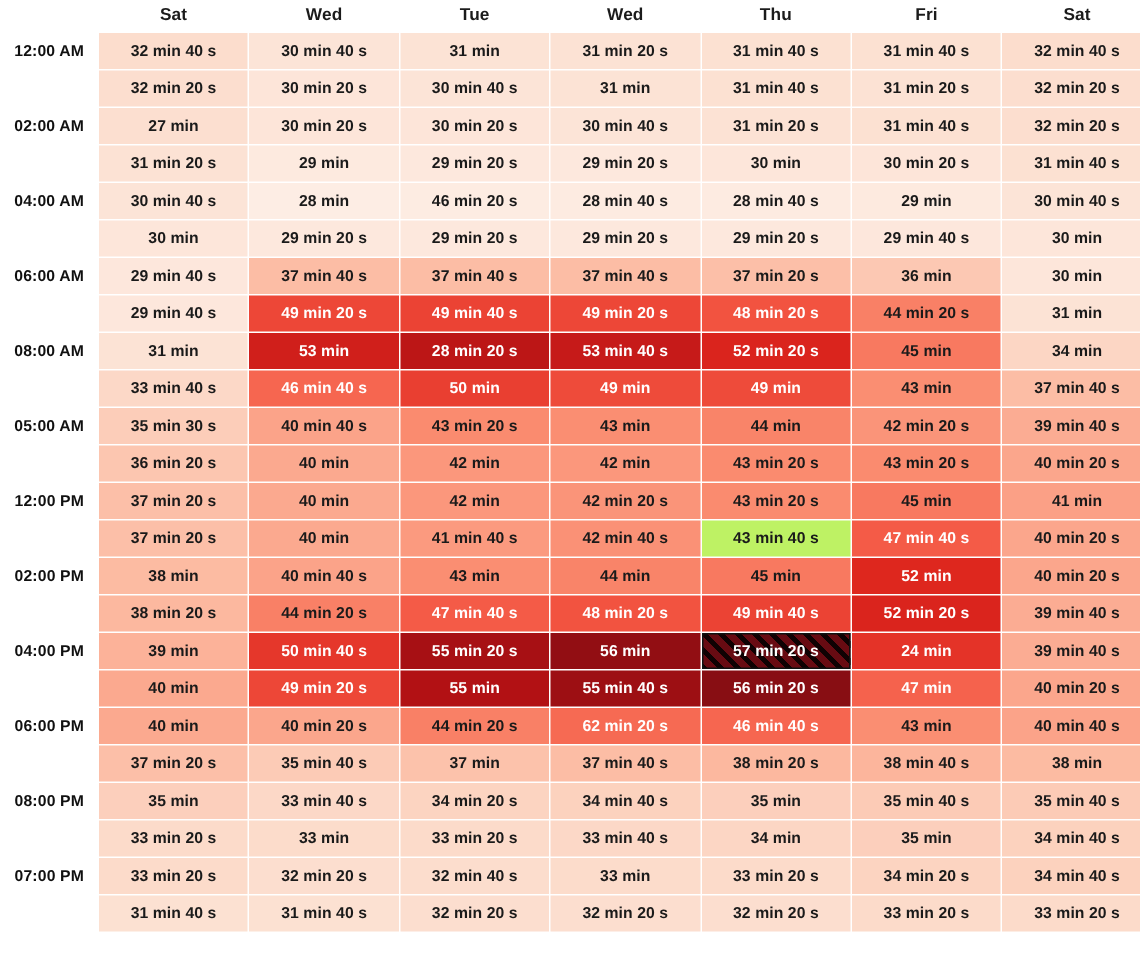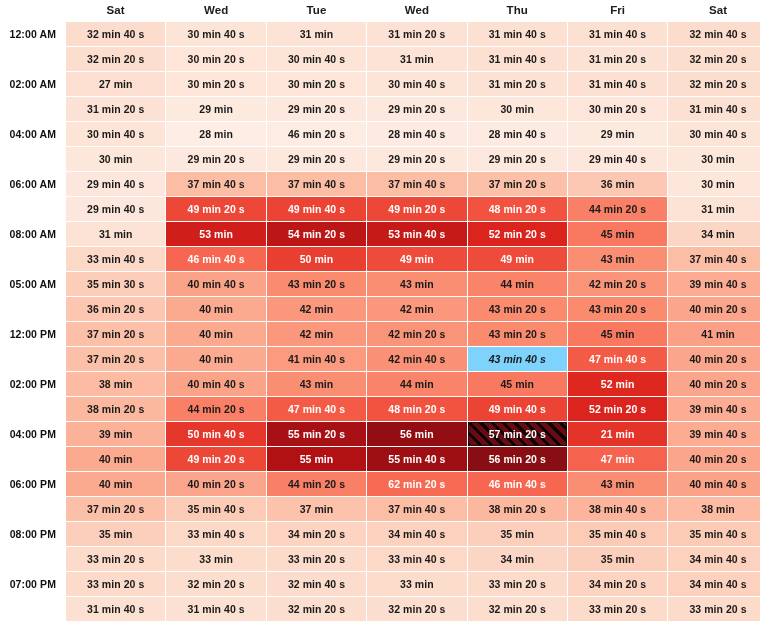--- a/index.html
+++ b/index.html
@@ -192,21 +192,21 @@
           <td class="cell light-text" title="Tue " style="background-color: rgb(235, 67, 52);"><span class="cell-text">49 min 40 s</span></td>
           <td class="cell light-text" title="Wed " style="background-color: rgb(237, 71, 55);"><span class="cell-text">49 min 20 s</span></td>
           <td class="cell light-text" title="Thu " style="background-color: rgb(242, 83, 64);"><span class="cell-text">48 min 20 s</span></td>
           <td class="cell" title="Fri " style="background-color: rgb(249, 128, 102);"><span class="cell-text">44 min 20 s</span></td>
           <td class="cell" title="Sat " style="background-color: rgb(252, 227, 213);"><span class="cell-text">31 min</span></td>
         </tr>
         <tr>
           <th class="time-label">08:00 AM</th>
           <td class="cell" title="Sun 08:00 AM" style="background-color: rgb(252, 227, 213);"><span class="cell-text">31 min</span></td>
           <td class="cell light-text" title="Mon 08:00 AM" style="background-color: rgb(208, 31, 27);"><span class="cell-text">53 min</span></td>
-          <td class="cell light-text" title="Tue 08:00 AM" style="background-color: rgb(188, 22, 22);"><span class="cell-text">54 min 20 s</span></td>
+          <td class="cell light-text" title="Tue 08:00 AM" style="background-color: rgb(188, 22, 22);"><span class="cell-text">28 min 20 s</span></td>
           <td class="cell light-text" title="Wed 08:00 AM" style="background-color: rgb(198, 26, 25);"><span class="cell-text">53 min 40 s</span></td>
           <td class="cell light-text" title="Thu 08:00 AM" style="background-color: rgb(218, 36, 29);"><span class="cell-text">52 min 20 s</span></td>
           <td class="cell" title="Fri 08:00 AM" style="background-color: rgb(248, 121, 96);"><span class="cell-text">45 min</span></td>
           <td class="cell" title="Sat 08:00 AM" style="background-color: rgb(252, 214, 196);"><span class="cell-text">34 min</span></td>
         </tr>
         <tr>
           <th class="time-label blank"></th>
           <td class="cell" title="Sun " style="background-color: rgb(252, 216, 199);"><span class="cell-text">33 min 40 s</span></td>
           <td class="cell light-text" title="Mon " style="background-color: rgb(246, 102, 80);"><span class="cell-text">46 min 40 s</span></td>
           <td class="cell light-text" title="Tue " style="background-color: rgb(233, 63, 49);"><span class="cell-text">50 min</span></td>
@@ -244,21 +244,21 @@
           <td class="cell" title="Thu 12:00 PM" style="background-color: rgb(250, 139, 111);"><span class="cell-text">43 min 20 s</span></td>
           <td class="cell" title="Fri 12:00 PM" style="background-color: rgb(248, 121, 96);"><span class="cell-text">45 min</span></td>
           <td class="cell" title="Sat 12:00 PM" style="background-color: rgb(251, 160, 134);"><span class="cell-text">41 min</span></td>
         </tr>
         <tr>
           <th class="time-label blank"></th>
           <td class="cell" title="Sun " style="background-color: rgb(252, 191, 168);"><span class="cell-text">37 min 20 s</span></td>
           <td class="cell" title="Mon " style="background-color: rgb(251, 169, 143);"><span class="cell-text">40 min</span></td>
           <td class="cell" title="Tue " style="background-color: rgb(251, 154, 127);"><span class="cell-text">41 min 40 s</span></td>
           <td class="cell" title="Wed " style="background-color: rgb(250, 145, 118);"><span class="cell-text">42 min 40 s</span></td>
-          <td class="cell" title="Thu " style="background-color: #7dd3fc; font-style: italic;"><span class="cell-text">43 min 40 s</span></td>
+          <td class="cell" title="Thu " style="background-color: #bef264;"><span class="cell-text">43 min 40 s</span></td>
           <td class="cell light-text" title="Fri " style="background-color: rgb(244, 91, 71);"><span class="cell-text">47 min 40 s</span></td>
           <td class="cell" title="Sat " style="background-color: rgb(251, 166, 140);"><span class="cell-text">40 min 20 s</span></td>
         </tr>
         <tr>
           <th class="time-label">02:00 PM</th>
           <td class="cell" title="Sun 02:00 PM" style="background-color: rgb(252, 187, 162);"><span class="cell-text">38 min</span></td>
           <td class="cell" title="Mon 02:00 PM" style="background-color: rgb(251, 163, 137);"><span class="cell-text">40 min 40 s</span></td>
           <td class="cell" title="Tue 02:00 PM" style="background-color: rgb(250, 142, 114);"><span class="cell-text">43 min</span></td>
           <td class="cell" title="Wed 02:00 PM" style="background-color: rgb(249, 132, 105);"><span class="cell-text">44 min</span></td>
           <td class="cell" title="Thu 02:00 PM" style="background-color: rgb(248, 121, 96);"><span class="cell-text">45 min</span></td>
@@ -275,21 +275,21 @@
           <td class="cell light-text" title="Fri " style="background-color: rgb(218, 36, 29);"><span class="cell-text">52 min 20 s</span></td>
           <td class="cell" title="Sat " style="background-color: rgb(251, 172, 147);"><span class="cell-text">39 min 40 s</span></td>
         </tr>
         <tr>
           <th class="time-label">04:00 PM</th>
           <td class="cell" title="Sun 04:00 PM" style="background-color: rgb(252, 178, 153);"><span class="cell-text">39 min</span></td>
           <td class="cell light-text" title="Mon 04:00 PM" style="background-color: rgb(229, 55, 43);"><span class="cell-text">50 min 40 s</span></td>
           <td class="cell light-text" title="Tue 04:00 PM" style="background-color: rgb(167, 16, 20);"><span class="cell-text">55 min 20 s</span></td>
           <td class="cell light-text" title="Wed 04:00 PM" style="background-color: rgb(146, 14, 19);"><span class="cell-text">56 min</span></td>
           <td class="cell hatched light-text" title="Thu 04:00 PM" style="background-color: rgb(104, 11, 18); margin-top: 32px;"><span class="cell-text">57 min 20 s</span></td>
-          <td class="cell light-text" title="Fri 04:00 PM" style="background-color: rgb(228, 51, 40);"><span class="cell-text">21 min</span></td>
+          <td class="cell light-text" title="Fri 04:00 PM" style="background-color: rgb(228, 51, 40);"><span class="cell-text">24 min</span></td>
           <td class="cell" title="Sat 04:00 PM" style="background-color: rgb(251, 172, 147);"><span class="cell-text">39 min 40 s</span></td>
         </tr>
         <tr>
           <th class="time-label blank"></th>
           <td class="cell" title="Sun " style="background-color: rgb(251, 169, 143);"><span class="cell-text">40 min</span></td>
           <td class="cell light-text" title="Mon " style="background-color: rgb(237, 71, 55);"><span class="cell-text">49 min 20 s</span></td>
           <td class="cell light-text" title="Tue " style="background-color: rgb(178, 17, 20);"><span class="cell-text">55 min</span></td>
           <td class="cell light-text" title="Wed " style="background-color: rgb(157, 15, 19);"><span class="cell-text">55 min 40 s</span></td>
           <td class="cell light-text" title="Thu " style="background-color: rgb(136, 14, 19);"><span class="cell-text">56 min 20 s</span></td>
           <td class="cell light-text" title="Fri " style="background-color: rgb(245, 98, 77);"><span class="cell-text">47 min</span></td>

